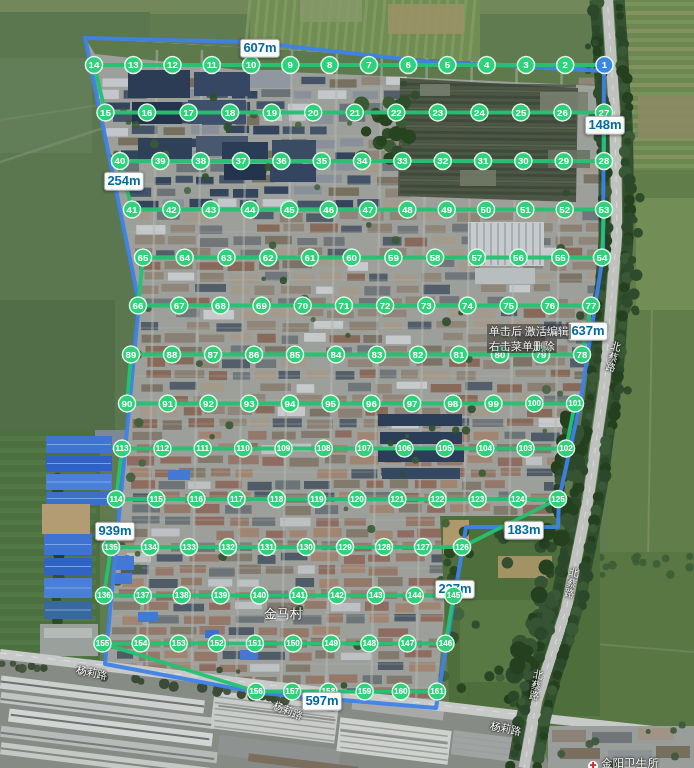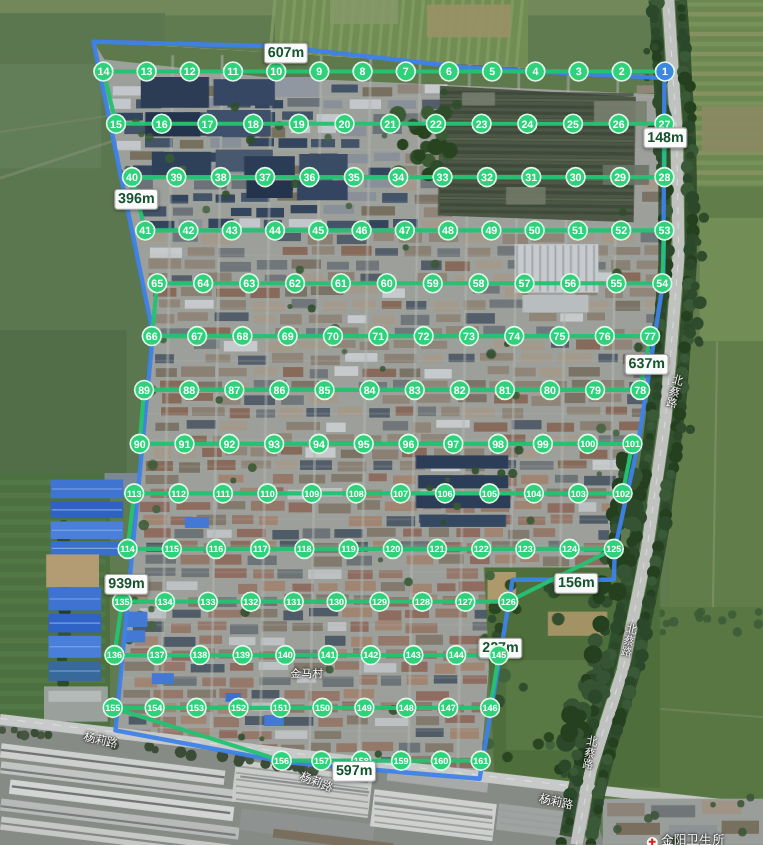--- a/index.html
+++ b/index.html
@@ -1,15 +1,15 @@
 <!DOCTYPE html>
 <html><head><meta charset="utf-8"><title>map</title><style>
 html,body{margin:0;padding:0;background:#5f7b4f}
 #map{position:relative;width:694px;height:768px;overflow:hidden;font-family:"Liberation Sans",sans-serif}
-.lbl{position:absolute;transform:translate(-50%,-50%);background:rgba(255,255,255,.97);border:1px solid #a3a3a3;border-radius:3px;padding:0 2.5px;font-size:13px;line-height:16.5px;font-weight:bold;color:#14532d;box-shadow:0 1px 3px rgba(0,0,0,.35);white-space:nowrap;z-index:30}
+.lbl{position:absolute;transform:translate(-50%,-50%);background:rgba(255,255,255,.97);border:1px solid #a3a3a3;border-radius:3px;padding:0 2.5px;font-size:13px;line-height:16.5px;font-weight:bold;color:#0369a1;box-shadow:0 1px 3px rgba(0,0,0,.35);white-space:nowrap;z-index:30}
 .mtxt{position:absolute;color:#fff;white-space:nowrap;text-shadow:0 0 3px rgba(0,0,0,.95),0 0 2px rgba(0,0,0,.9);z-index:20}
 </style></head><body>
 <div id="map">
 <svg width="694" height="768" viewBox="0 0 694 768" style="position:absolute;left:0;top:0">
 
 <rect x="0.0" y="0.0" width="694.0" height="768.0" fill="#5f7b4f"></rect>
 
 <rect x="0.0" y="0.0" width="694.0" height="14.0" fill="#75895c" opacity="0.85"></rect>
 
 <g>
@@ -1874,38 +1874,42 @@
 <text x="400.8" y="691.5" dy="0.36em" text-anchor="middle" font-size="8.2" font-weight="bold" fill="#fff">160</text>
 <circle cx="437.0" cy="691.5" r="8.6" fill="#2fd17a" stroke="#e2f8ea" stroke-width="1.5"></circle>
 <text x="437.0" y="691.5" dy="0.36em" text-anchor="middle" font-size="8.2" font-weight="bold" fill="#fff">161</text>
 </g>
 </svg>
 
 <div class="lbl" style="left:260px;top:48px">607m</div>
 
 <div class="lbl" style="left:605px;top:125px">148m</div>
 
-<div class="lbl" style="left:124px;top:181px">396m</div>
+<div class="lbl" style="left:124px;top:181px">254m</div>
 
 <div class="lbl" style="left:588px;top:331px">637m</div>
 
 <div class="lbl" style="left:115px;top:531px">939m</div>
 
-<div class="lbl" style="left:524px;top:530px">156m</div>
+<div class="lbl" style="left:524px;top:530px">183m</div>
 
 <div class="lbl" style="left:322px;top:701px">597m</div>
 
-<div class="mtxt" style="left:264px;top:605px;font-size:10px">金马村</div>
+<div class="mtxt" style="left:264px;top:605px;font-size:13px">金马村</div>
 
 <div class="mtxt" style="left:76px;top:666px;font-size:10.5px;transform:rotate(13deg)">杨莉路</div>
 
 <div class="mtxt" style="left:272px;top:704px;font-size:10.5px;transform:rotate(22deg)">杨莉路</div>
 
 <div class="mtxt" style="left:490px;top:722px;font-size:10.5px;transform:rotate(12deg)">杨莉路</div>
 
 <div class="mtxt" style="left:612px;top:342px;font-size:10px;line-height:10.5px;transform:rotate(14deg);transform-origin:center top">北<br>蔡<br>路</div>
 
 <div class="mtxt" style="left:570px;top:568px;font-size:10px;line-height:10.5px;transform:rotate(12deg);transform-origin:center top">北<br>蔡<br>路</div>
 
 <div class="mtxt" style="left:534px;top:670px;font-size:10px;line-height:10.5px;transform:rotate(10deg);transform-origin:center top">北<br>蔡<br>路</div>
 
 <div class="mtxt" style="left:588px;top:756px;font-size:11.5px"><span style="display:inline-block;width:10px;height:10px;border-radius:50%;background:#fff;color:#d22;font-size:8px;line-height:10px;text-align:center;font-weight:bold;text-shadow:none;vertical-align:-1px">✚</span> 金阳卫生所</div>
 
+<div style="position:absolute;left:487px;top:324px;z-index:40;font-size:11px;color:#fff;line-height:14.5px;text-shadow:0 1px 2px rgba(0,0,0,.9)">
+      <div style="background:rgba(50,50,50,.55);padding:0 2px;width:fit-content">单击后 激活编辑</div>
+      <div style="background:rgba(50,50,50,.55);padding:0 2px;width:fit-content">右击菜单删除</div>
+    </div>
 </div>
 </body></html>

